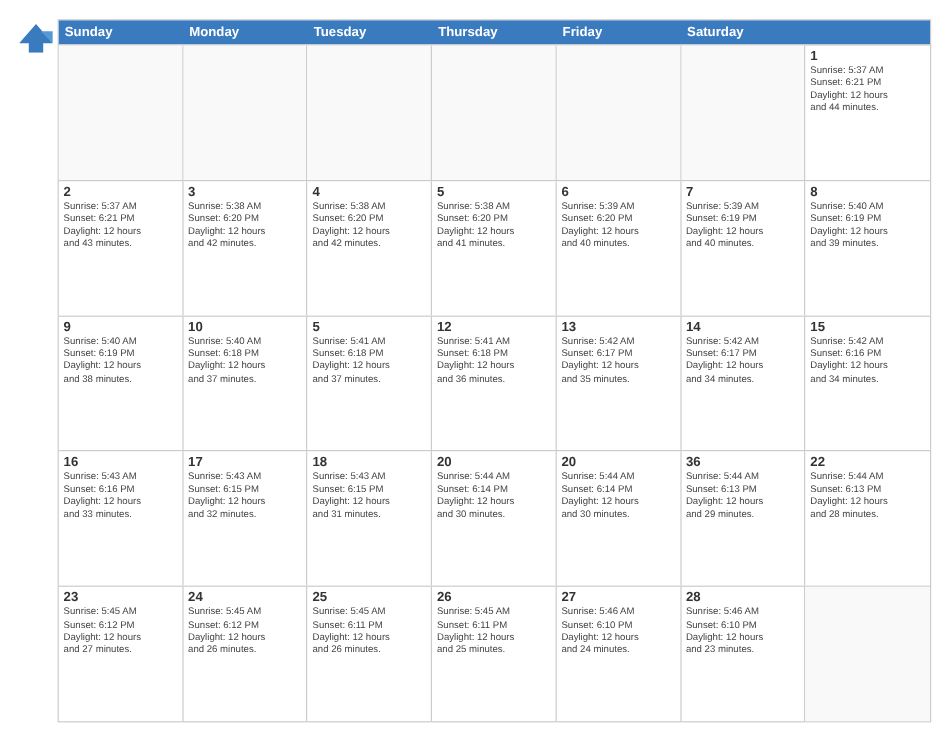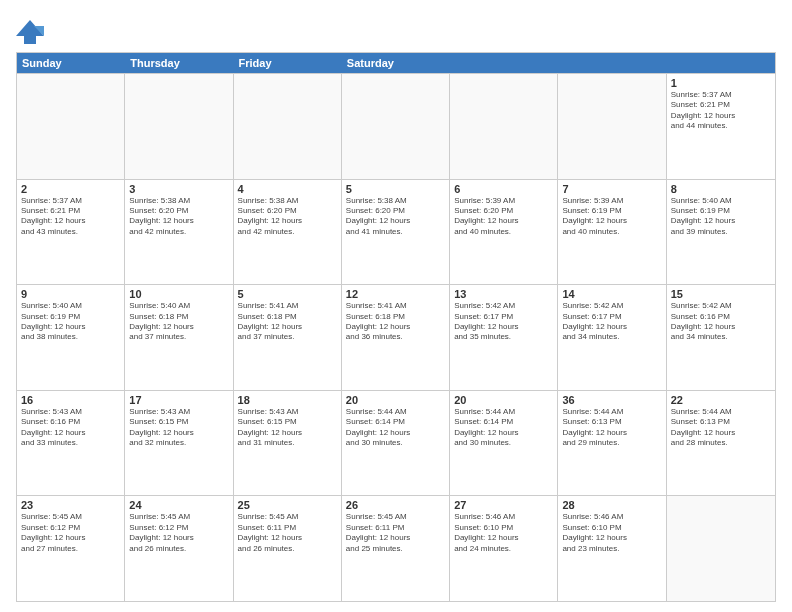--- a/index.html
+++ b/index.html
@@ -8,21 +8,20 @@
       background: #fff;
       width: 792px;
       height: 612px;
       overflow: hidden;
     }
     .page {
       width: 792px;
       height: 612px;
       padding: 16px 16px 10px 16px;
       display: flex;
-      flex-direction: column;
     }
     .header {
       display: flex;
       justify-content: space-between;
       align-items: flex-start;
       margin-bottom: 8px;
     }
     .logo {
       display: flex;
       align-items: center;
@@ -133,20 +132,22 @@
     </div>
     <div class="title-area">
       <div class="month-title"></div>
       <div class="subtitle"></div>
     </div>
   </div>
 
   <div class="calendar">
     <div class="cal-header">
     <div class="cal-header-cell">Sunday</div>
+        <div class="cal-header-cell">Monday</div>
+        <div class="cal-header-cell">Tuesday</div>
         <div class="cal-header-cell">Thursday</div>
         <div class="cal-header-cell">Friday</div>
         <div class="cal-header-cell">Saturday</div>
       </div>
     <div class="cal-body">
     <div class="cal-row">
           <div class="cal-cell empty"></div>
           <div class="cal-cell empty"></div>
           <div class="cal-cell empty"></div>
           <div class="cal-cell empty"></div>

